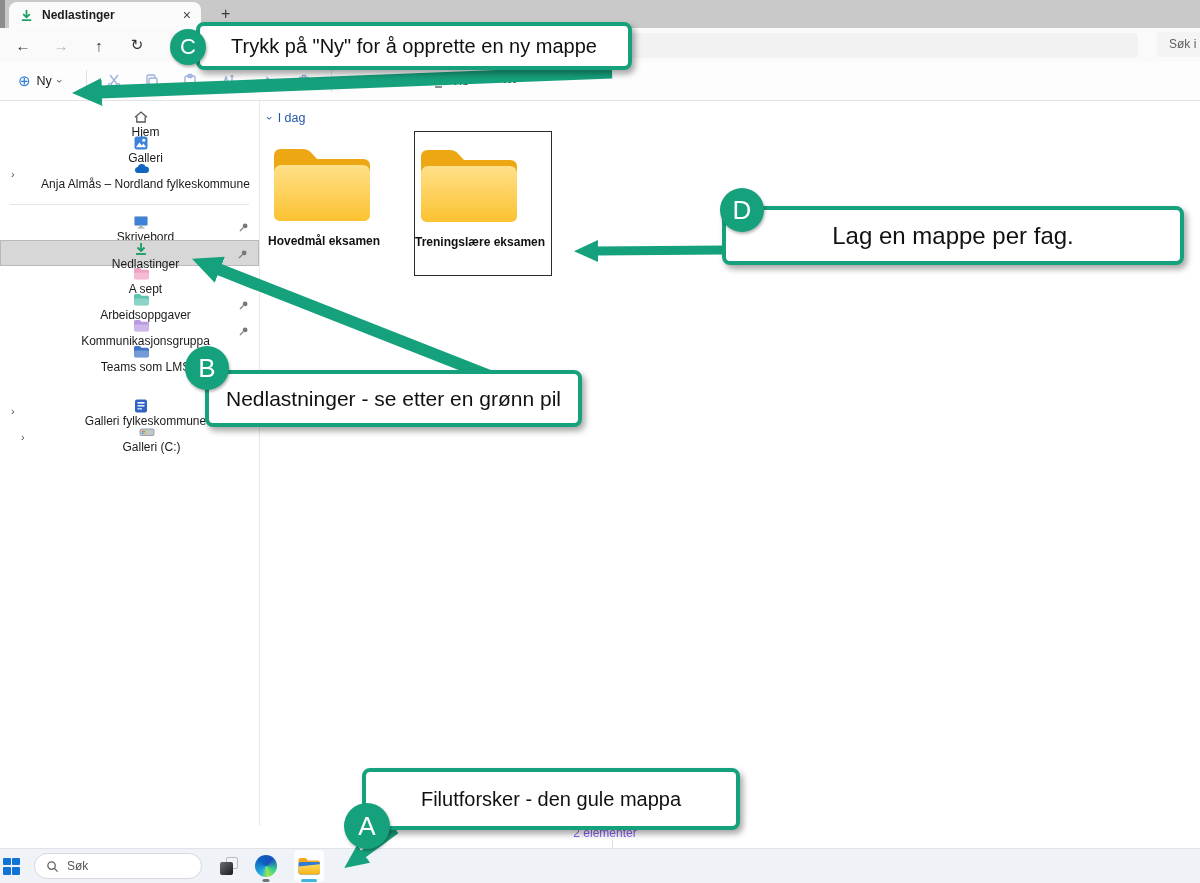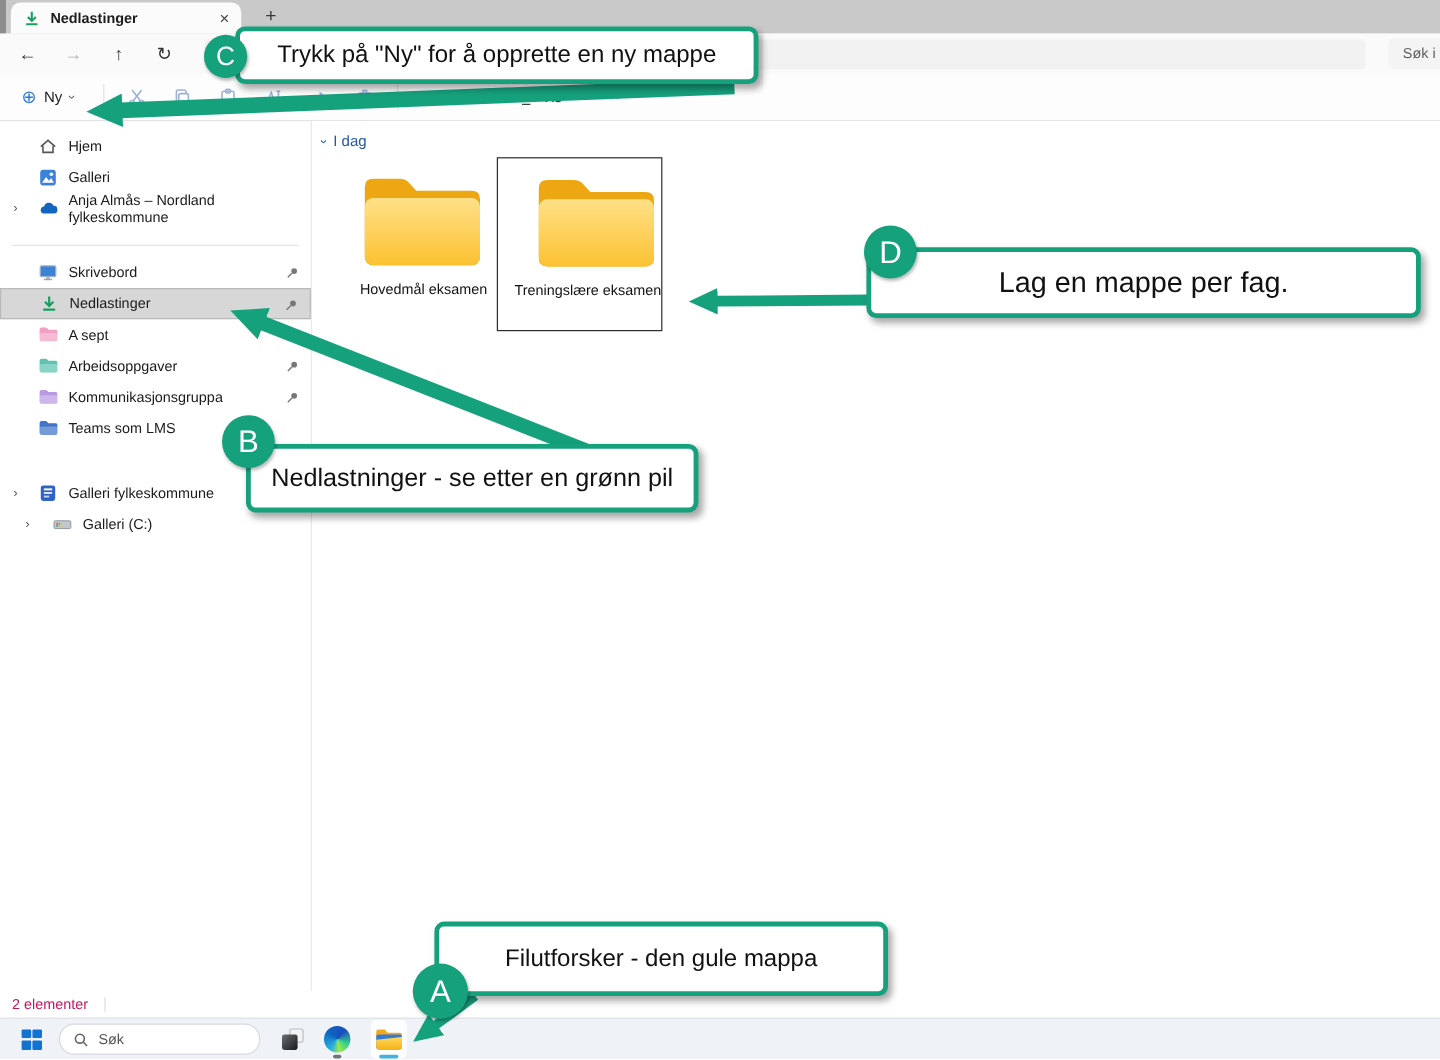--- a/index.html
+++ b/index.html
@@ -30,45 +30,45 @@
   .tb-sep { width:1px; height:22px; background:#e2e2e2; margin:0 8px; }
   .tool-ic { width:38px; display:flex; justify-content:center; align-items:center; }
   .tool-group { display:flex; align-items:center; gap:5px; padding:0 12px; }
   .sort-glyph { font-size:12px; letter-spacing:-2px; }
   .sort-glyph .up { color:#3a3a3a; } .sort-glyph .down { color:#2f7bd9; }
   .more-dots { padding:0 14px; font-size:11px; letter-spacing:1px; color:#1b1b1b; }
 
   
   .bodyrow { display:flex; height:725px; }
   .sidebar { width:260px; border-right:1px solid #e9e9e9; padding-top:8px; font-size:12px; position:relative; }
-  .srow { position:relative; height:26px; display:flex; align-items:center; padding-left:32px; }
+  .srow { position:relative; height:26px; display:flex; align-items:center; padding-left:32px;flex-direction:column; }
   .srow .schev { position:absolute; left:11px; top:7px; font-size:11px; color:#555; }
   .srow .schev.open { transform:rotate(90deg); }
   .srow .sic { width:16px; height:16px; margin-right:9px; flex:0 0 16px; }
   .srow .pin { position:absolute; right:9px; top:7px; }
   .srow.selected { background:#d7d7d7; border:1px solid #b9b9b9; }
   .srow.indent { padding-left:44px; }
   .srow.indent .schev { left:21px; }
   .side-sep { height:1px; background:#e4e4e4; margin:17px 10px 9px 10px; }
   .tree-gap { height:28px; }
 
   .content { flex:1; padding:10px 0 0 8px; background:#fff; }
   .group-header { display:flex; align-items:center; gap:6px; font-size:12.5px; color:#2456a6; margin-bottom:6px; }
   .group-header .gchev { display:inline-block; transform:rotate(90deg); font-size:11px; color:#2456a6; }
   .tiles { display:flex; gap:8px; }
-  .tile { width:138px; height:145px; display:flex; flex-direction:column; align-items:flex-end; padding-top:7px; }
+  .tile { width:138px; height:145px; display:flex; flex-direction:column; align-items:flex-start; padding-top:7px;font-weight:bold; }
   .tile.outlined { border:1px solid #2c2c2c; }
   .tile-label { font-size:12px; margin-top:6px; color:#111; }
 
-  .statusbar { height:22px; display:flex; align-items:center; padding-left:10px; font-size:12px; color:#be185d; }
+  .statusbar { height:22px; display:flex; align-items:center; padding-left:10px; font-size:12px; color:#8b5cf6;flex-direction:column; }
   .status-sep { width:1px; height:12px; background:#ddd; margin-left:14px; }
 
   
   .taskbar { position:absolute; left:0; top:848px; width:1200px; height:35px; background:#eff3f8;
-             border-top:1px solid #dfe3e8; display:flex; align-items:center; padding-left:18px; }
+             border-top:1px solid #dfe3e8; display:flex; align-items:center; padding-left:3px; }
   .start-icon { width:17px; height:17px; display:grid; grid-template-columns:1fr 1fr; grid-template-rows:1fr 1fr; gap:1.5px; }
   .start-icon span { background:#1173d4; border-radius:1px; }
   .tb-search { width:168px; height:26px; margin-left:14px; background:#fff; border:1px solid #d5d9de; border-radius:13px;
                display:flex; align-items:center; gap:8px; padding-left:11px; font-size:12px; color:#555; }
   .taskview { margin-left:18px; position:relative; width:18px; height:18px; }
   .taskview .back { position:absolute; right:0; top:0; width:12px; height:12px; background:#f2f3f5; border:1px solid #b9bdc2; border-radius:2px; }
   .taskview .front { position:absolute; left:0; bottom:0; width:13px; height:13px; border-radius:2px;
                      background:linear-gradient(135deg,#6b6f73,#17181a); }
   .appslot { position:relative; width:30px; height:32px; margin-left:13px; display:flex; align-items:center; justify-content:center; }
   .edge-icon { width:22px; height:22px; border-radius:50%;

